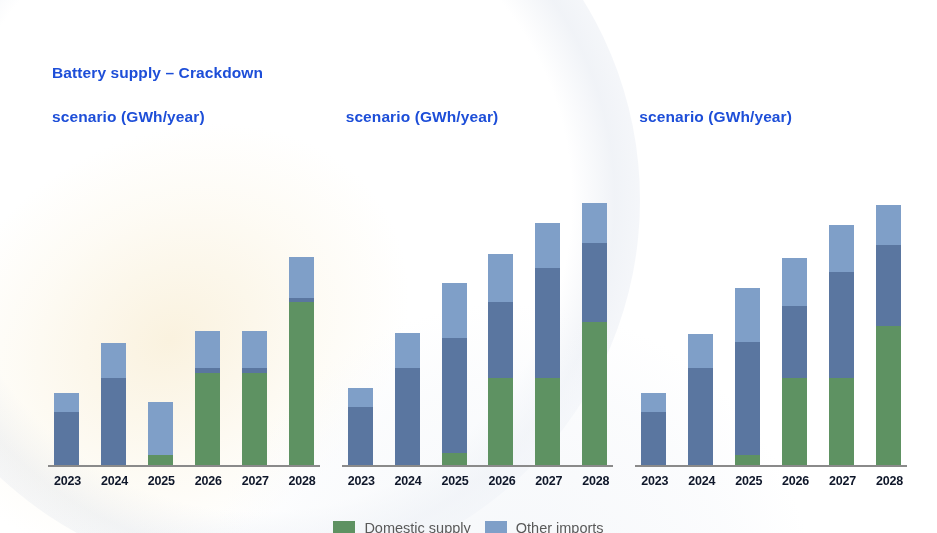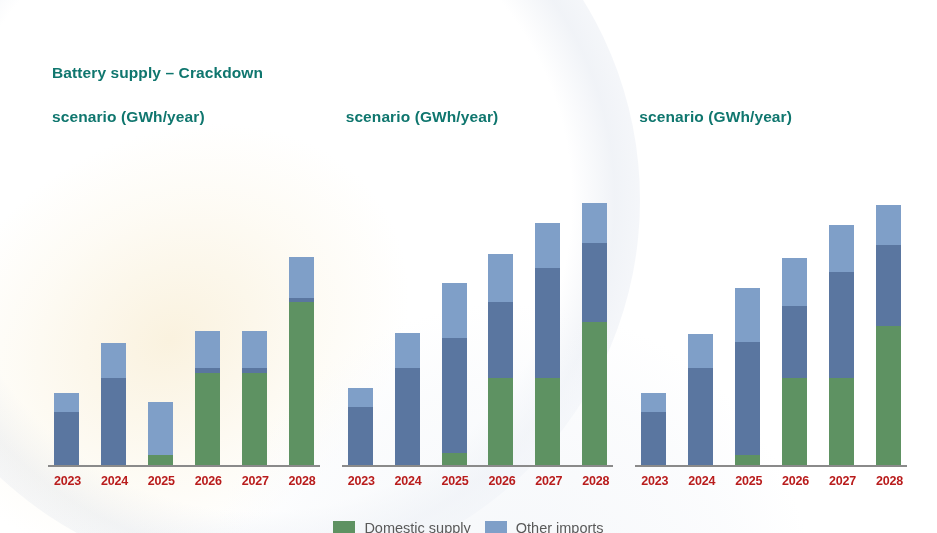--- a/index.html
+++ b/index.html
@@ -46,21 +46,21 @@
   }
   .panel{
     flex:1 1 0;
     min-width:0;
     display:flex;
     flex-direction:column;
   }
   .panel-title{
     font-size:15.5px;
     font-weight:bold;
-    color:#0f766e;
+    color:#1d4ed8;
     line-height:1.42;
     letter-spacing:.1px;
     margin:0 0 0 4px;
     white-space:pre-line;
   }
 
   .plot{
     position:relative;
     height:325px;
     margin-top:14px;
@@ -97,21 +97,21 @@
   .xlabels{
     display:flex;
     justify-content:space-between;
     padding:7px 6px 0 6px;
     box-sizing:border-box;
   }
   .xlabel{
     width:25px;
     text-align:left;
     font-size:12.5px;
-    color:#b91c1c;
+    color:#0f172a;
     font-weight:600;
     letter-spacing:-.2px;
   }
 
   
   .legend{
     display:flex;
     justify-content:center;
     align-items:flex-end;
     gap:14px;

